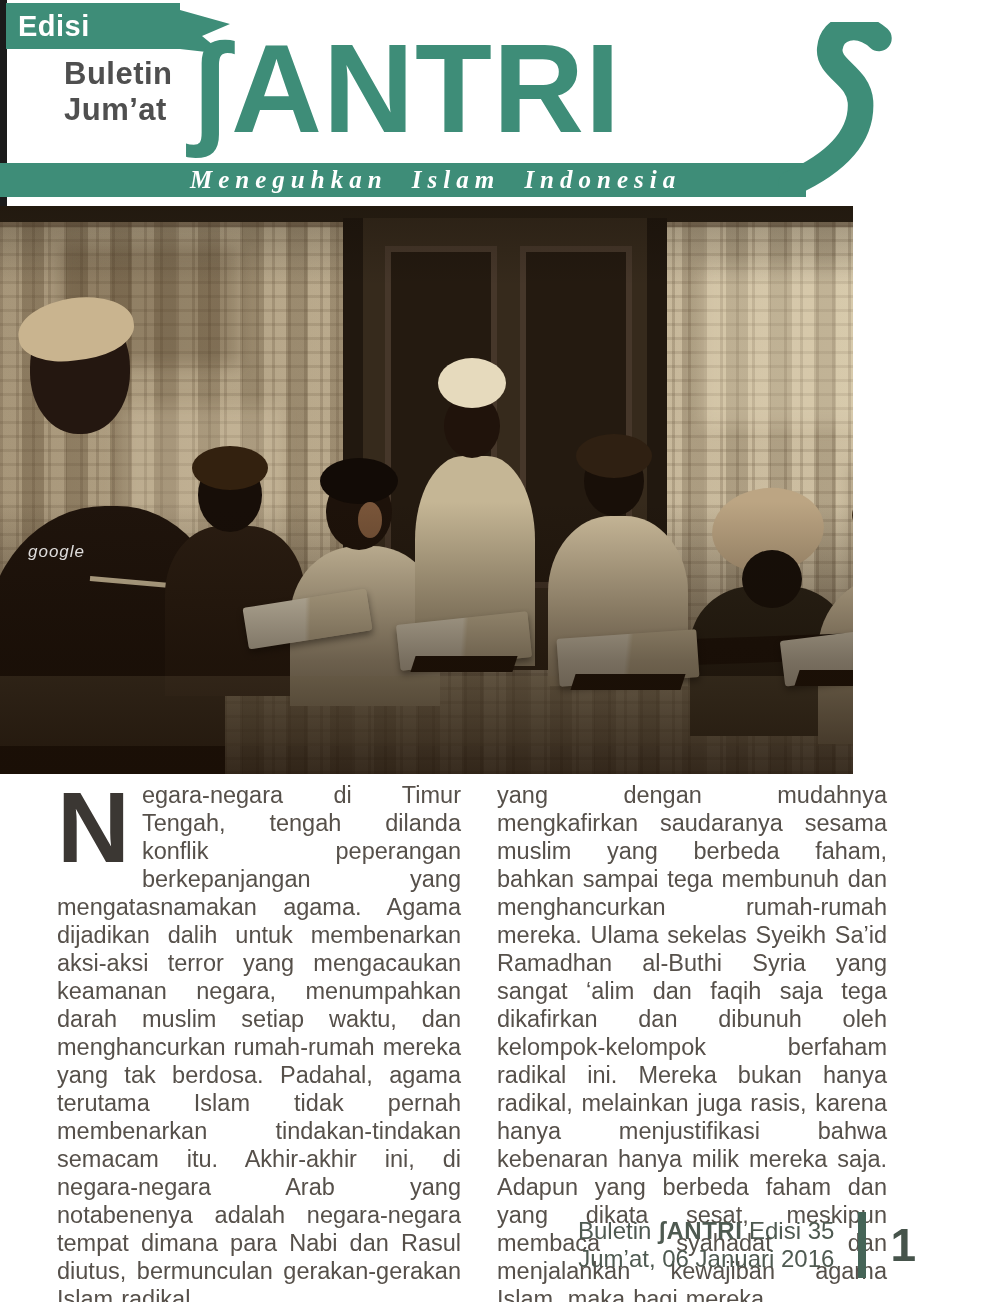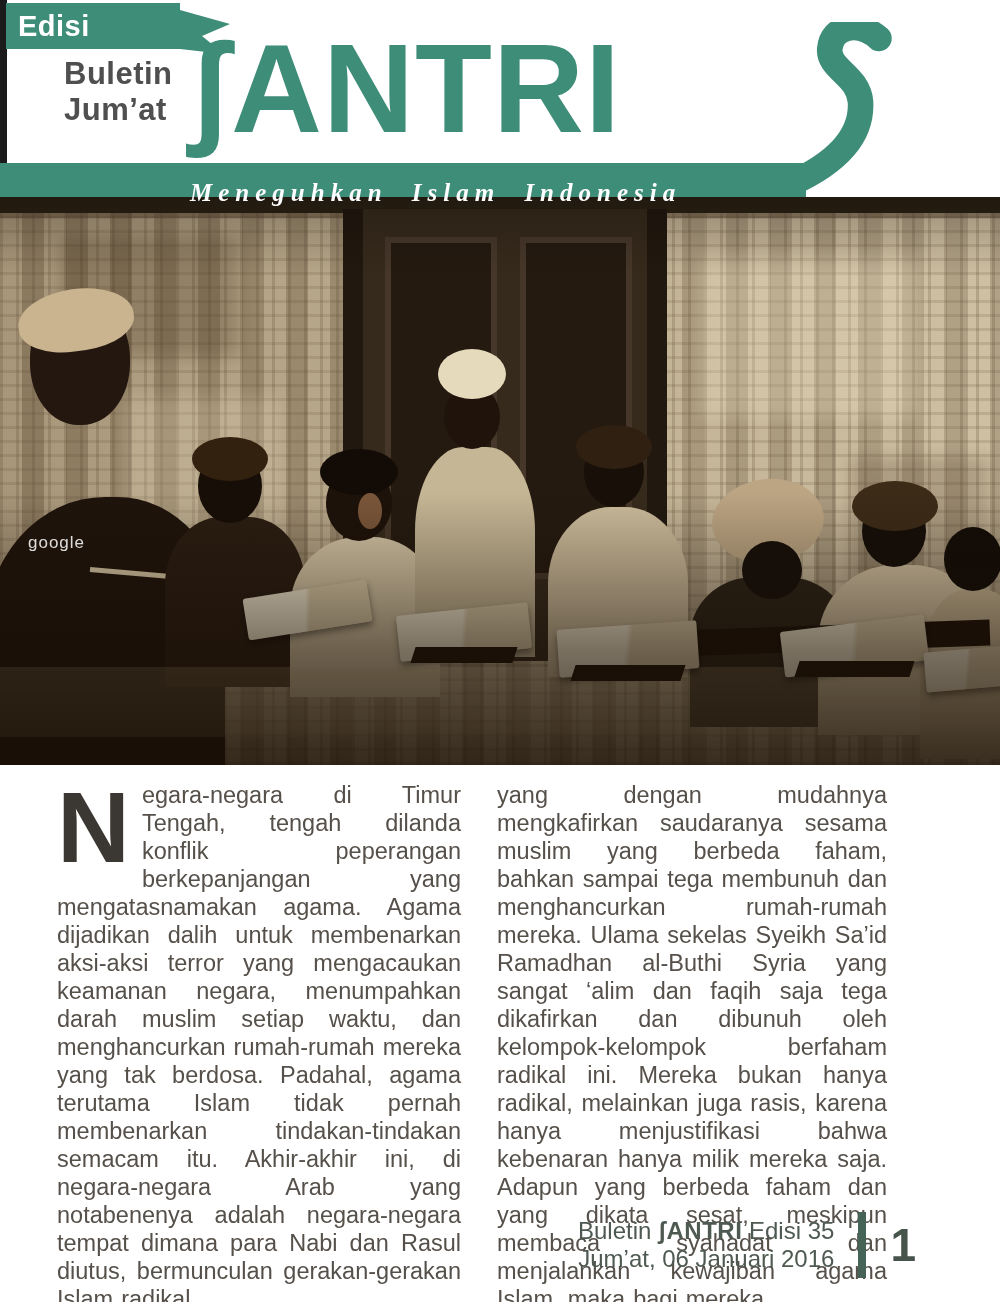--- a/index.html
+++ b/index.html
@@ -28,31 +28,32 @@
     font-size:126px;line-height:126px;font-weight:700;color:#3e8d78;
     letter-spacing:1px;font-family:"Liberation Sans","DejaVu Sans",sans-serif;
     white-space:nowrap;z-index:2;
   }
   .tagline-bar{
     position:absolute;left:0;top:163px;width:806px;height:34px;background:#3e8d78;z-index:1;
   }
   .tagline{
     position:absolute;left:190px;top:0;height:34px;line-height:34px;
     color:#ffffff;font-family:"Liberation Serif",serif;font-style:italic;font-weight:700;
-    font-size:25px;letter-spacing:6px;word-spacing:12px;white-space:nowrap;margin-top:13px;
+    font-size:25px;letter-spacing:6px;word-spacing:12px;white-space:nowrap;
   }
   .swash{position:absolute;left:768px;top:22px;width:142px;height:174px;z-index:3;}
   
   .photo{
-    position:absolute;left:0;top:197px;width:1000px;height:568px;overflow:hidden;
+    position:absolute;left:0;top:206px;width:853px;height:568px;overflow:hidden;
     background:
       repeating-linear-gradient(90deg, rgba(88,70,48,.22) 0 3px, rgba(0,0,0,0) 3px 16px),
       repeating-linear-gradient(0deg, rgba(88,70,48,.16) 0 3px, rgba(0,0,0,0) 3px 14px),
       repeating-linear-gradient(90deg, rgba(250,240,215,.14) 0 22px, rgba(45,32,18,.14) 22px 44px),
       linear-gradient(90deg,#99876a 0%,#ab9a7c 30%,#b7a688 55%,#c7b89a 100%);
+    font-style: italic;
   }
   .ph{position:absolute;}
   .blurred{filter:blur(8px);}
   .book{background:linear-gradient(100deg,#f0e7cf 0 48%,#d9caa8 52% 100%);border-radius:3px;box-shadow:0 4px 7px rgba(0,0,0,.45);}
   .rehal{background:#201409;transform:skewX(-18deg);}
   .photo-shade{
     position:absolute;left:0;top:0;width:100%;height:100%;
     background:linear-gradient(180deg, rgba(10,6,2,.25) 0%, rgba(0,0,0,0) 14%, rgba(0,0,0,0) 52%, rgba(22,12,4,.55) 80%, rgba(25,14,5,.82) 100%);
   }
   .watermark{

